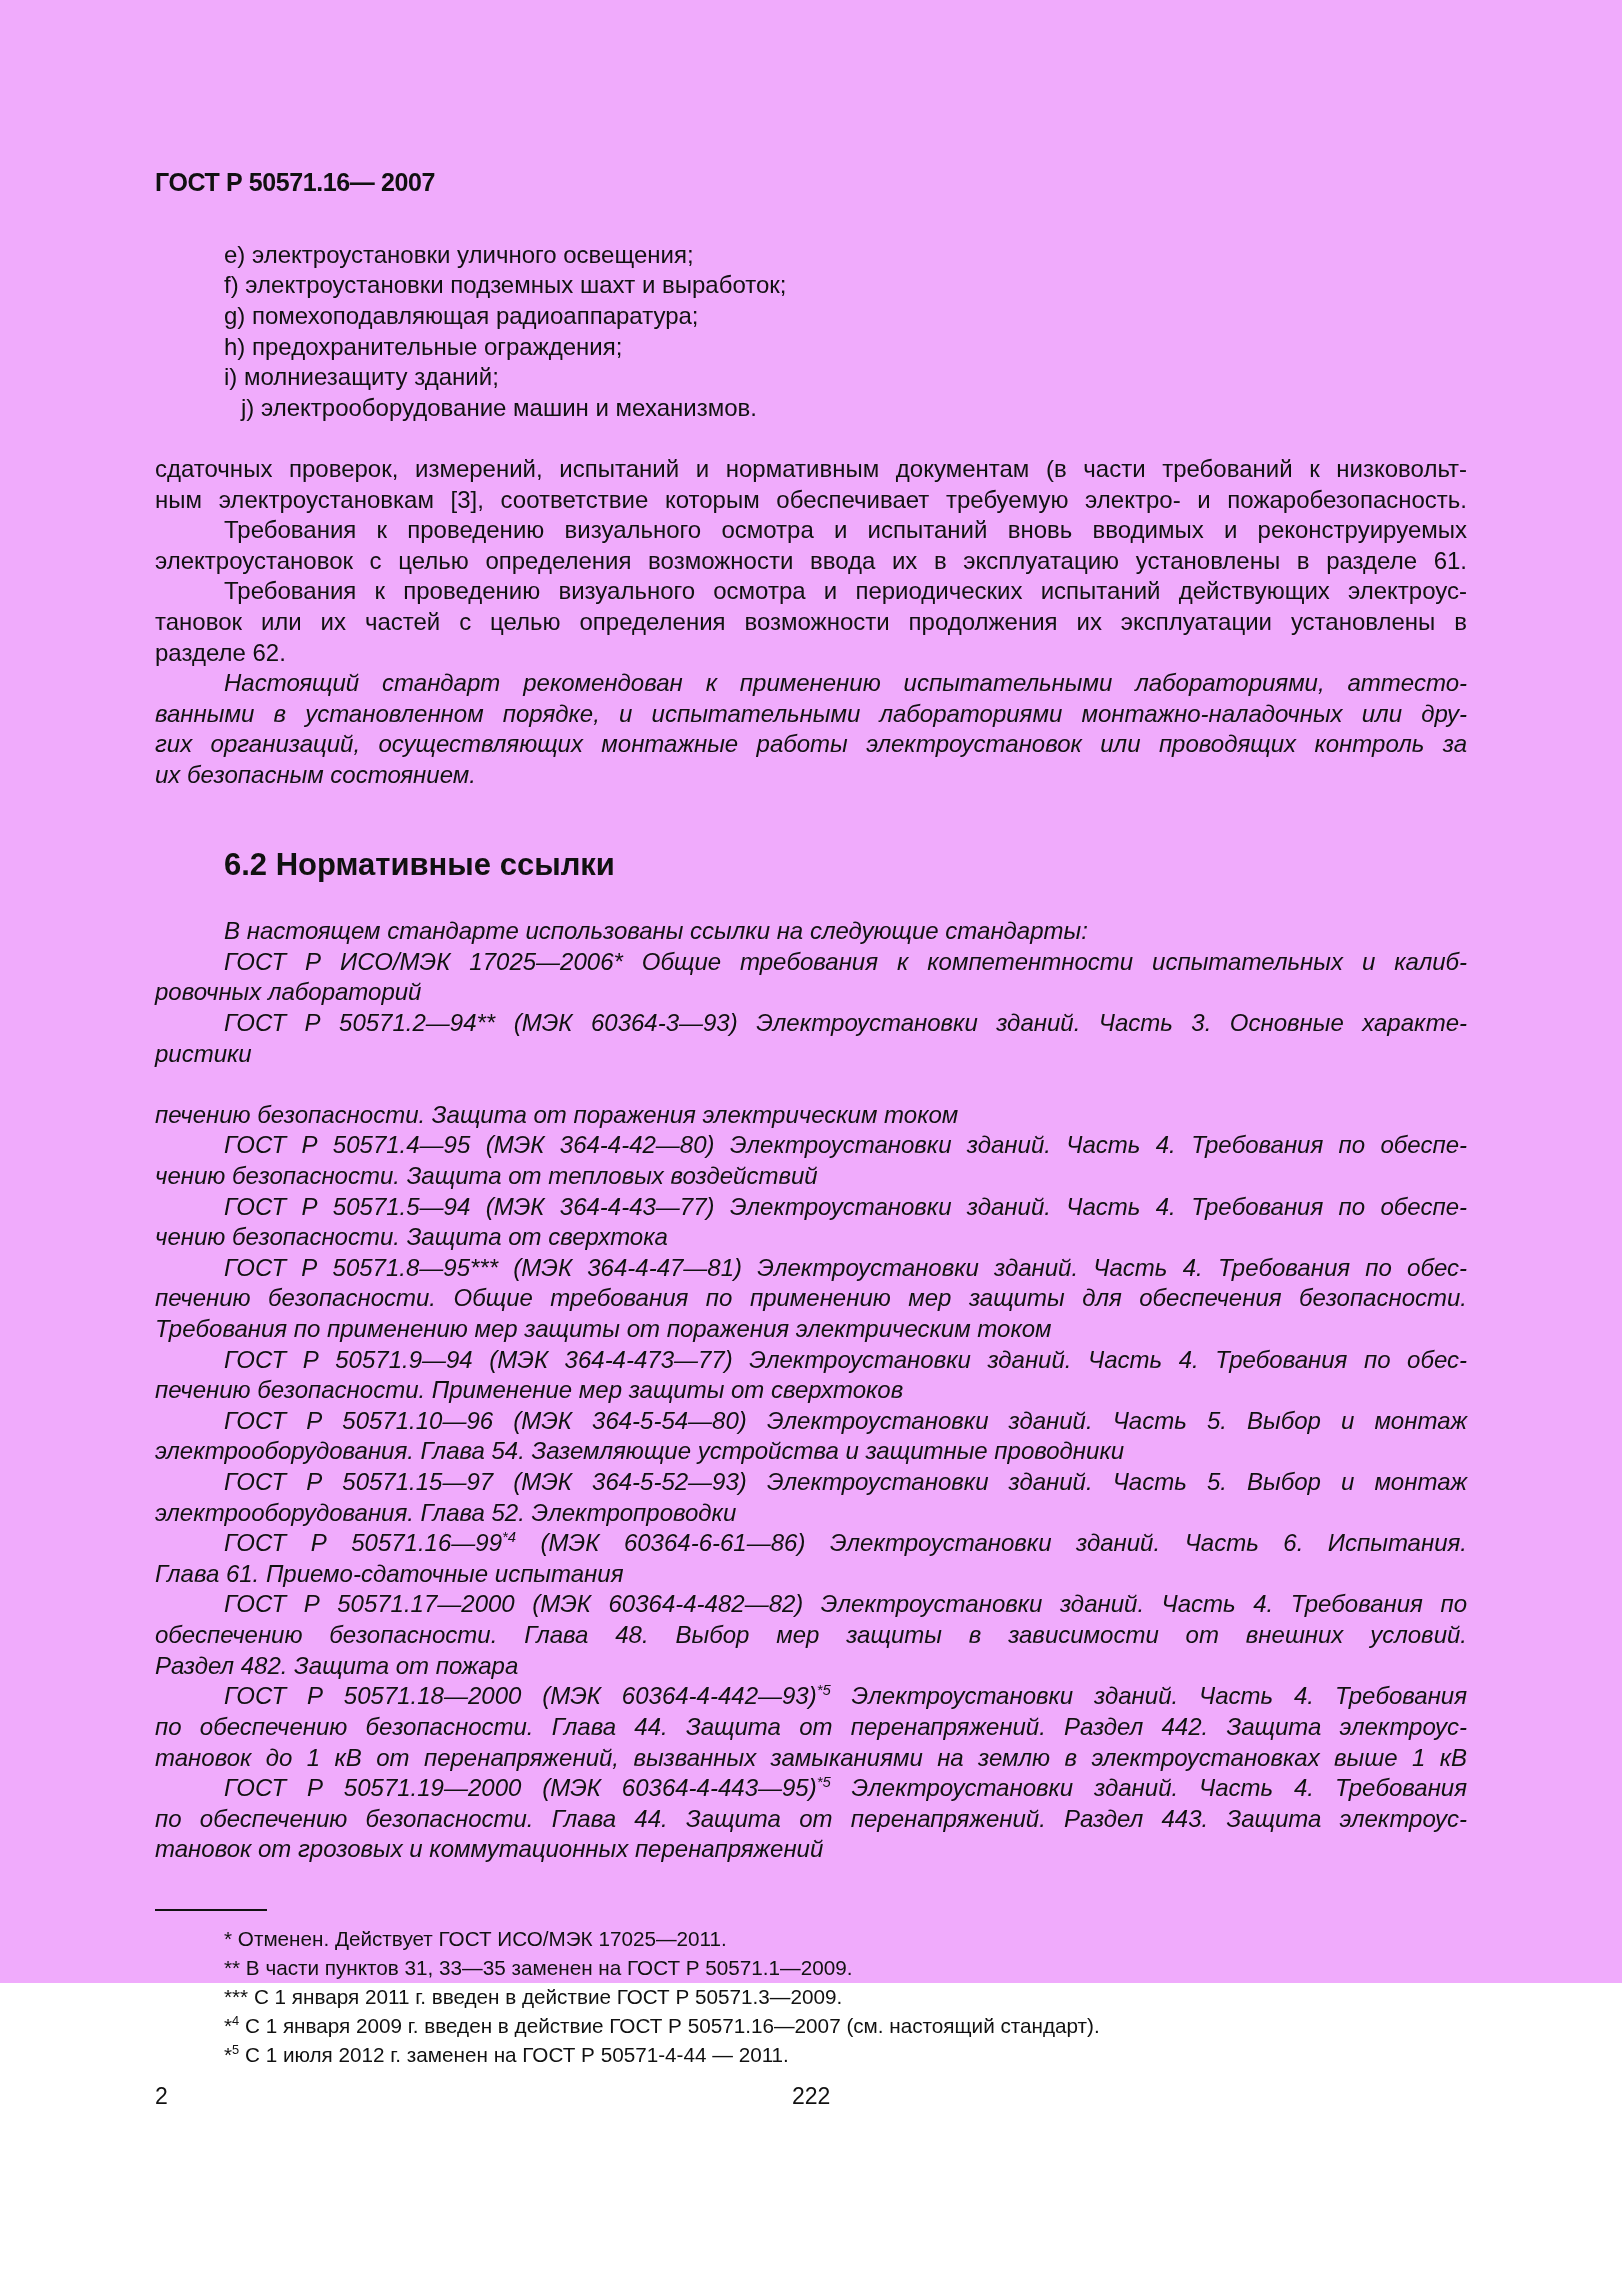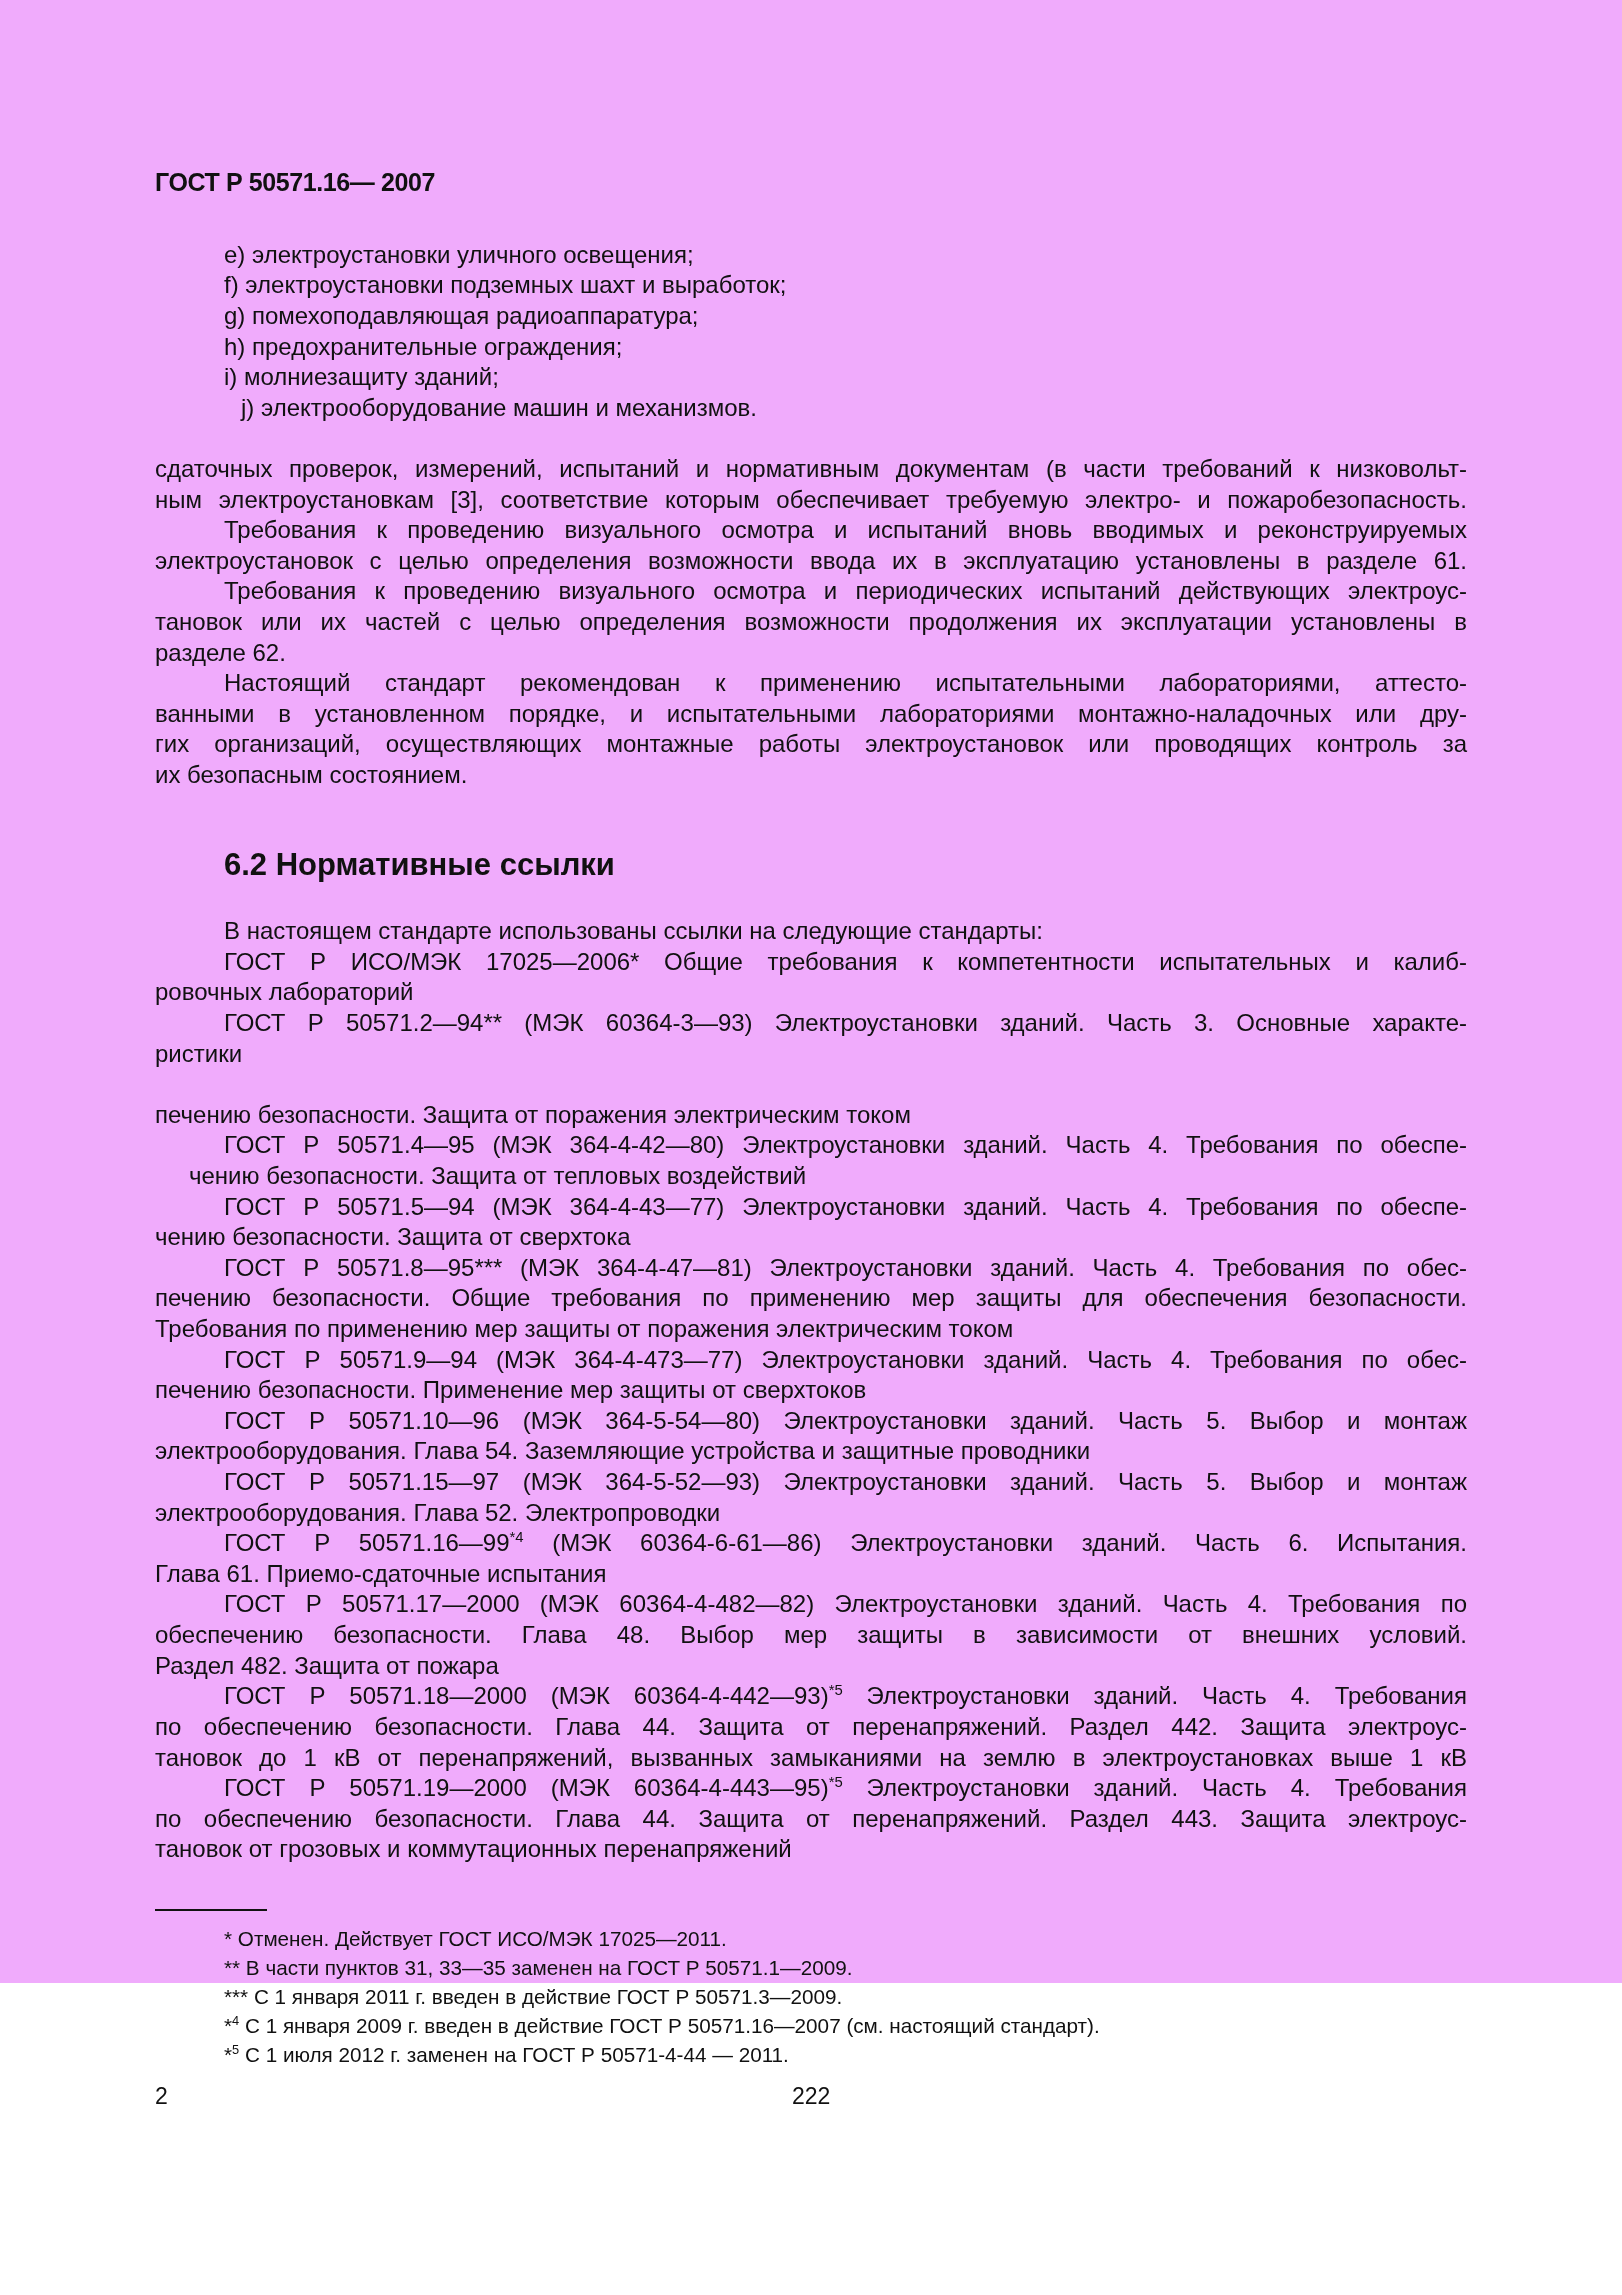--- a/index.html
+++ b/index.html
@@ -11,21 +11,21 @@
     width: 1312px;
     font-family: "Liberation Sans", sans-serif;
     font-size: 24px;
     line-height: 31px;
     height: 31px;
     white-space: nowrap;
     overflow: visible;
   }
   .ln.ind { left: 224px; width: 1243px; }
   .ln.j { text-align: justify; text-align-last: justify; white-space: normal; }
-  .ln.it { }
+  .ln.it { font-style: italic; }
   .hdr {
     position: absolute; left: 155px; top: 167px;
     font-family: "Liberation Sans", sans-serif; font-weight: bold; font-size: 25px; line-height: 31px;
     letter-spacing: -0.4px;
   }
   .sec {
     position: absolute; left: 224px; top: 846px;
     font-family: "Liberation Sans", sans-serif; font-weight: bold; font-size: 31px; line-height: 38px;
   }
   .fn {
@@ -71,21 +71,21 @@
 
   <div class="ln ind j it" style="top: 946px; white-space: normal;">ГОСТ Р ИСО/МЭК 17025—2006* Общие требования к компетентности испытательных и калиб-</div>
   <div class="ln it" style="top: 976px; white-space: nowrap;">ровочных лабораторий</div>
 
   <div class="ln ind j it" style="top: 1007px; white-space: normal;">ГОСТ Р 50571.2—94** (МЭК 60364-3—93) Электроустановки зданий. Часть 3. Основные характе-</div>
   <div class="ln it" style="top: 1038px; white-space: nowrap;">ристики</div>
 
   <div class="ln it" style="top: 1099px; white-space: nowrap;">печению безопасности. Защита от поражения электрическим током</div>
 
   <div class="ln ind j it" style="top: 1129px; white-space: normal;">ГОСТ Р 50571.4—95 (МЭК 364-4-42—80) Электроустановки зданий. Часть 4. Требования по обеспе-</div>
-  <div class="ln it" style="top: 1160px; white-space: nowrap; margin-left: 34px;">чению безопасности. Защита от тепловых воздействий</div>
+  <div class="ln it" style="top: 1160px; white-space: nowrap;">чению безопасности. Защита от тепловых воздействий</div>
 
   <div class="ln ind j it" style="top: 1191px; white-space: normal;">ГОСТ Р 50571.5—94 (МЭК 364-4-43—77) Электроустановки зданий. Часть 4. Требования по обеспе-</div>
   <div class="ln it" style="top: 1221px; white-space: nowrap;">чению безопасности. Защита от сверхтока</div>
 
   <div class="ln ind j it" style="top: 1252px; white-space: normal;">ГОСТ Р 50571.8—95*** (МЭК 364-4-47—81) Электроустановки зданий. Часть 4. Требования по обес-</div>
   <div class="ln j it" style="top: 1282px; white-space: normal;">печению безопасности. Общие требования по применению мер защиты для обеспечения безопасности.</div>
   <div class="ln it" style="top: 1313px; white-space: nowrap;">Требования по применению мер защиты от поражения электрическим током</div>
 
   <div class="ln ind j it" style="top: 1344px; white-space: normal;">ГОСТ Р 50571.9—94 (МЭК 364-4-473—77) Электроустановки зданий. Часть 4. Требования по обес-</div>
   <div class="ln it" style="top: 1374px; white-space: nowrap;">печению безопасности. Применение мер защиты от сверхтоков</div>

